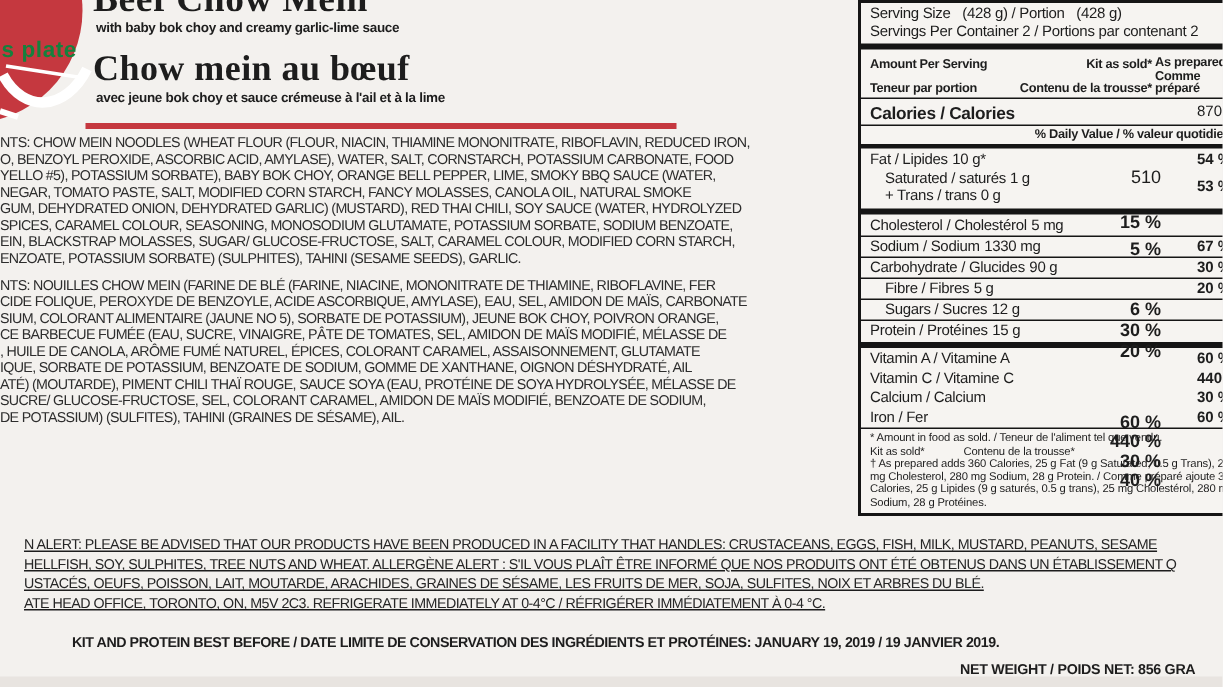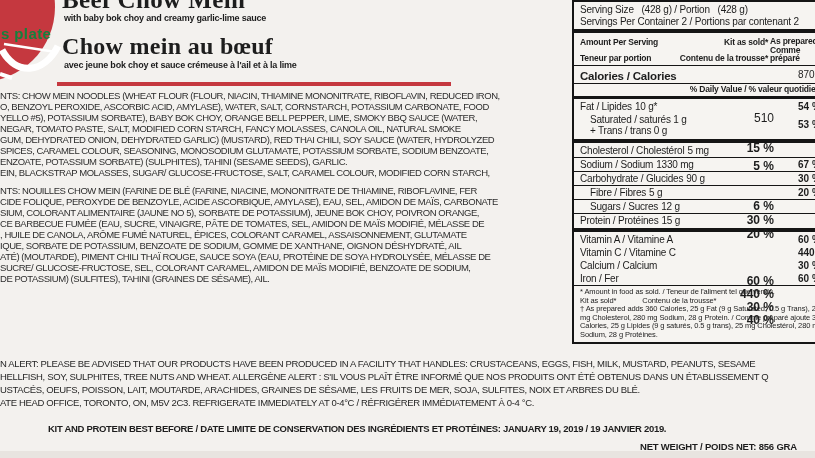--- a/index.html
+++ b/index.html
@@ -62,21 +62,21 @@
   .ncal .vkit,.ncal .vprep{font-weight:normal; top:3px;}
   .sat{height:23px;}
   .sat .ln{padding-left:10px;}
   .sat .vkit,.sat .vprep{top:6px;}
   .sub-ind{padding-left:16px;}
   .foot{padding:2px 0 0 6px; font-size:7.5px; line-height:8.6px; letter-spacing:-.1px;}
   .foot div{white-space:nowrap;}
   .f2b{margin-left:26px;}
 
   
-  .alg{position:absolute; left:0; top:357px;}
+  .alg{position:absolute; left:16px; top:357px;text-decoration:underline;}
   .alg div{font-size:9.5px; line-height:13px; letter-spacing:-.35px; white-space:nowrap; color:#262626;}
   .bb{position:absolute; left:28px; top:423px; font-size:9.5px; font-weight:bold;
     letter-spacing:-.3px; white-space:nowrap;padding-left:20px;}
   .nw{position:absolute; left:640px; top:441px; font-size:9.5px; font-weight:bold;
     letter-spacing:-.2px; white-space:nowrap;}
   .strip{position:absolute; left:0; top:451px; width:815px; height:7px; background:#e8e4e0;}
 </style>
 </head>
 <body>
 
@@ -94,22 +94,22 @@
 <div class="sub-fr">avec jeune bok choy et sauce crémeuse à l'ail et à la lime</div>
 <div class="red-line"></div>
 
 <div class="ing ing-en">
   <div>NTS: CHOW MEIN NOODLES (WHEAT FLOUR (FLOUR, NIACIN, THIAMINE MONONITRATE, RIBOFLAVIN, REDUCED IRON,</div>
   <div>O, BENZOYL PEROXIDE, ASCORBIC ACID, AMYLASE), WATER, SALT, CORNSTARCH, POTASSIUM CARBONATE, FOOD</div>
   <div>YELLO #5), POTASSIUM SORBATE), BABY BOK CHOY, ORANGE BELL PEPPER, LIME, SMOKY BBQ SAUCE (WATER,</div>
   <div>NEGAR, TOMATO PASTE, SALT, MODIFIED CORN STARCH, FANCY MOLASSES, CANOLA OIL, NATURAL SMOKE</div>
   <div>GUM, DEHYDRATED ONION, DEHYDRATED GARLIC) (MUSTARD), RED THAI CHILI, SOY SAUCE (WATER, HYDROLYZED</div>
   <div>SPICES, CARAMEL COLOUR, SEASONING, MONOSODIUM GLUTAMATE, POTASSIUM SORBATE, SODIUM BENZOATE,</div>
+  <div>EIN, BLACKSTRAP MOLASSES, SUGAR/ GLUCOSE-FRUCTOSE, SALT, CARAMEL COLOUR, MODIFIED CORN STARCH,</div>
   <div>ENZOATE, POTASSIUM SORBATE) (SULPHITES), TAHINI (SESAME SEEDS), GARLIC.</div>
-  <div>EIN, BLACKSTRAP MOLASSES, SUGAR/ GLUCOSE-FRUCTOSE, SALT, CARAMEL COLOUR, MODIFIED CORN STARCH,</div>
 </div>
 
 <div class="ing ing-fr">
   <div>NTS: NOUILLES CHOW MEIN (FARINE DE BLÉ (FARINE, NIACINE, MONONITRATE DE THIAMINE, RIBOFLAVINE, FER</div>
   <div>CIDE FOLIQUE, PEROXYDE DE BENZOYLE, ACIDE ASCORBIQUE, AMYLASE), EAU, SEL, AMIDON DE MAÏS, CARBONATE</div>
   <div>SIUM, COLORANT ALIMENTAIRE (JAUNE NO 5), SORBATE DE POTASSIUM), JEUNE BOK CHOY, POIVRON ORANGE,</div>
   <div>CE BARBECUE FUMÉE (EAU, SUCRE, VINAIGRE, PÂTE DE TOMATES, SEL, AMIDON DE MAÏS MODIFIÉ, MÉLASSE DE</div>
   <div>, HUILE DE CANOLA, ARÔME FUMÉ NATUREL, ÉPICES, COLORANT CARAMEL, ASSAISONNEMENT, GLUTAMATE</div>
   <div>IQUE, SORBATE DE POTASSIUM, BENZOATE DE SODIUM, GOMME DE XANTHANE, OIGNON DÉSHYDRATÉ, AIL</div>
   <div>ATÉ) (MOUTARDE), PIMENT CHILI THAÏ ROUGE, SAUCE SOYA (EAU, PROTÉINE DE SOYA HYDROLYSÉE, MÉLASSE DE</div>

